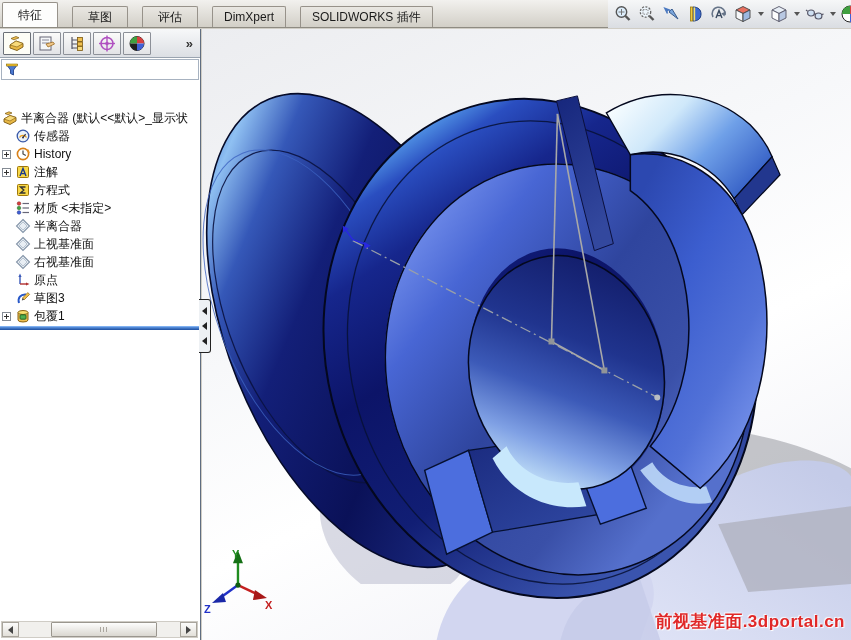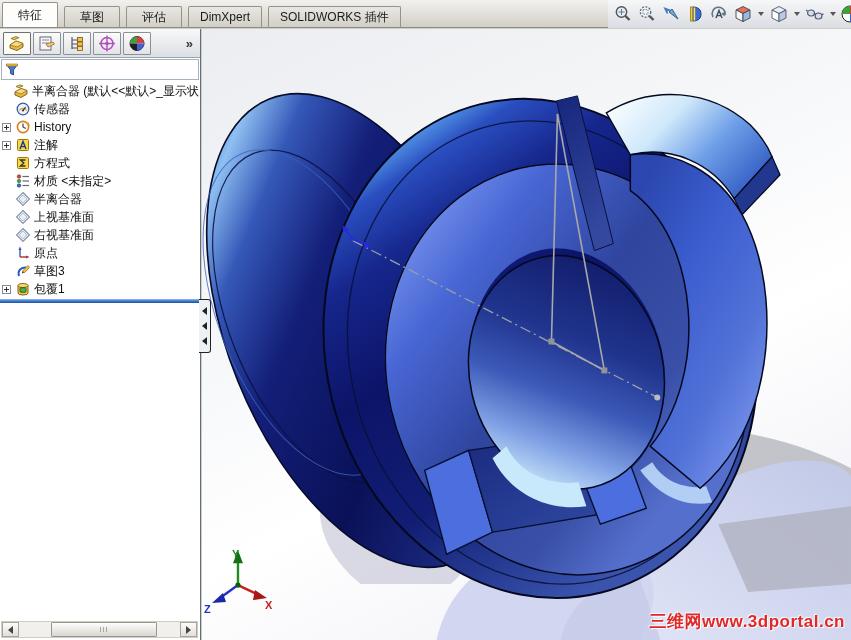--- a/index.html
+++ b/index.html
@@ -2,21 +2,21 @@
 <html><head>
 <meta charset="utf-8">
 <style>
   * { margin:0; padding:0; box-sizing:border-box; }
   html,body { width:851px; height:640px; overflow:hidden;
     font-family:"Liberation Sans","DejaVu Sans",sans-serif; background:#d0cdc5; }
 
   
   .strip { position:absolute; left:0; top:0; width:851px; height:28px;
     background:linear-gradient(#f2f1ee,#d2cfc7); border-bottom:1px solid #8e8b82; }
-  .tabs { position:absolute; left:2px; bottom:0; display:flex; align-items:flex-end; gap:6px; }
+  .tabs { position:absolute; left:2px; bottom:0; display:flex; align-items:flex-end; gap:14px; }
   .tab { height:21px; padding:0 11px; display:flex; align-items:center; justify-content:center;
     font-size:12px; color:#1a1a1a; white-space:nowrap;
     background:linear-gradient(#e9e7e2,#d2cfc7); border:1px solid #97928a; border-bottom:none;
     border-radius:2px 2px 0 0; cursor:default; }
   .tab.active { height:25px; background:#fdfdfc; }
   .tab.cjk { min-width:56px; }
 
   
   .hud { position:absolute; right:0; top:0; height:28px; display:flex; align-items:center;
     gap:3px; padding-left:4px; background:linear-gradient(#f6f7f8,#dadde2); }
@@ -219,21 +219,21 @@
 
   <div class="filterbar">
     <svg width="14" height="14" viewBox="0 0 14 14">
       <path d="M1.5,1.5 L12.5,1.5 L8.5,7 L8.5,12 L5.5,10.5 L5.5,7 Z" fill="#4a78d0" stroke="#24448c" stroke-width="0.9"></path>
       <rect x="1.5" y="1" width="11" height="2" fill="#f0c030" stroke="#9a7a10" stroke-width="0.6"></rect>
     </svg>
   </div>
 
   <div class="tree">
 
-    <div class="trow" style="padding-left:13px;">
+    <div class="trow" style="padding-left:2px;margin-top:27px;">
       <svg class="ico" viewBox="0 0 16 16">
         <path d="M2,9 L8,5.5 L14,7.5 L14,11 L8,14.5 L2,12 Z" fill="#e8b845" stroke="#7a5810" stroke-width="0.9"></path>
         <path d="M2,9 L8,5.5 L14,7.5 L8,11 Z" fill="#f8da7a" stroke="#7a5810" stroke-width="0.6"></path>
         <path d="M3,3.5 L7,1.8 L10,3 L6,4.8 Z" fill="#f0c050" stroke="#7a5810" stroke-width="0.7"></path>
       </svg>
       <span class="lbl">半离合器 (默认&lt;&lt;默认&gt;_显示状</span>
     </div>
 
     <div class="trow">
       <span class="exp"></span>
@@ -490,14 +490,14 @@
       <path d="M266,598 L254,590 L252,600 Z" fill="#a81818"></path>
       <line x1="237" y1="585" x2="219" y2="598" stroke="#2030c8" stroke-width="2.4"></line>
       <path d="M211,603 L222,593 L225,602 Z" fill="#1a28a8"></path>
       <circle cx="237" cy="585" r="2.6" fill="#0f5c0f"></circle>
       <text x="231" y="558" fill="#1f8c1f">Y</text>
       <text x="264" y="609" fill="#c42020">X</text>
       <text x="203" y="613" fill="#2030c8">Z</text>
     </g>
   </svg>
 
-  <div class="watermark">三维网www.3dportal.cn</div>
+  <div class="watermark">前视基准面.3dportal.cn</div>
 </div>
 
 </body></html>

